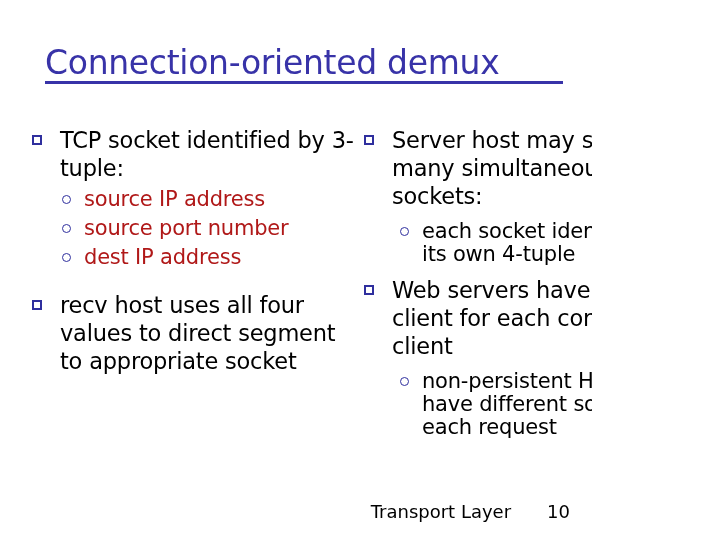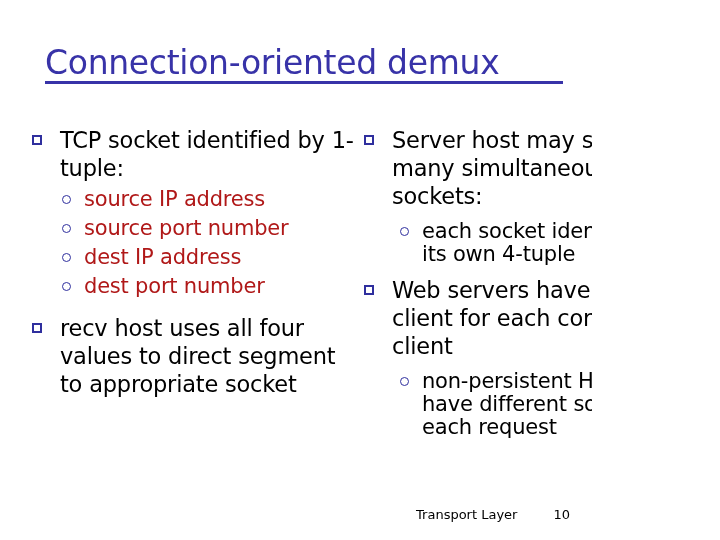--- a/index.html
+++ b/index.html
@@ -116,40 +116,40 @@
   .gap-lg { height: 16px; }
 
   
   #footer {
     position: absolute;
     right: 22px;
     bottom: 18px;
     display: flex;
     align-items: baseline;
     font-family: "DejaVu Sans", sans-serif;
-    font-size: 13px;
+    font-size: 18px;
     color: #000000;
   }
   #footer-label { margin-right: 36px; }
 </style>
 </head>
 <body>
 
 <div id="slide">
 
   <div id="title">Connection-oriented demux</div>
   <div id="title-underline"></div>
 
   <div class="column" id="col-left">
 
     <div class="bullet level1">
       <span class="marker">
           <span class="sq"></span>
         </span>
-      <span class="btext">TCP socket identified by 1-tuple:</span>
+      <span class="btext">TCP socket identified by 3-tuple:</span>
     </div>
 
     <div class="gap-sm"></div>
 
     <div class="bullet level2 red">
       <span class="marker">
           <span class="ci"></span>
         </span>
       <span class="btext">source IP address</span>
     </div>
@@ -167,26 +167,20 @@
 
     <div class="bullet level2 red">
       <span class="marker">
           <span class="ci"></span>
         </span>
       <span class="btext">dest IP address</span>
     </div>
 
     <div class="gap-sm"></div>
 
-    <div class="bullet level2 red">
-      <span class="marker">
-          <span class="ci"></span>
-        </span>
-      <span class="btext">dest port number</span>
-    </div>
 
     <div class="gap-lg"></div>
 
     <div class="bullet level1">
       <span class="marker">
           <span class="sq"></span>
         </span>
       <span class="btext">recv host uses all four values to direct segment to appropriate socket</span>
     </div>
 

